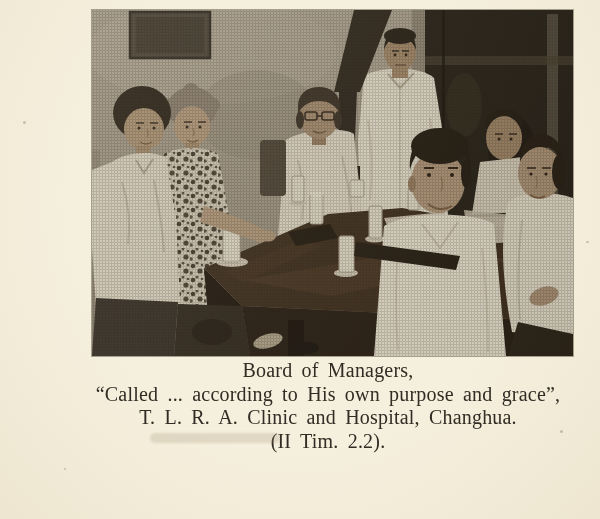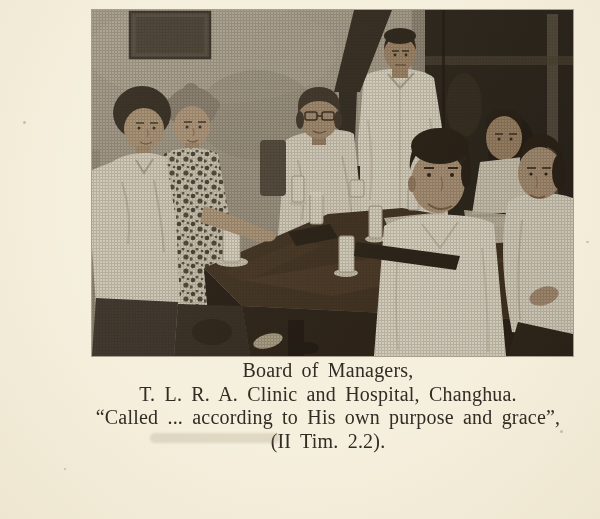--- a/index.html
+++ b/index.html
@@ -252,19 +252,19 @@
         <path d="M336,194 q12,9 24,2" stroke="#7c5f42" stroke-width="2" fill="none"></path>
         <polygon points="264,232 368,246 364,260 262,246" fill="#221a10"></polygon>
       </g>
     </svg>
     <div class="photo-tint"></div>
     <div class="halftone"></div>
   </div>
 
   <div class="caption">
     <div class="cap-line">Board of Managers,</div>
+    <div class="cap-line">“Called ... according to His own purpose and grace”,</div>
     <div class="cap-line">T. L. R. A. Clinic and Hospital, Changhua.</div>
-    <div class="cap-line">“Called ... according to His own purpose and grace”,</div>
     <div class="cap-line">(II Tim. 2.2).</div>
   </div>
   <div class="smudge"></div>
 
 </div>
 
 </body></html>

